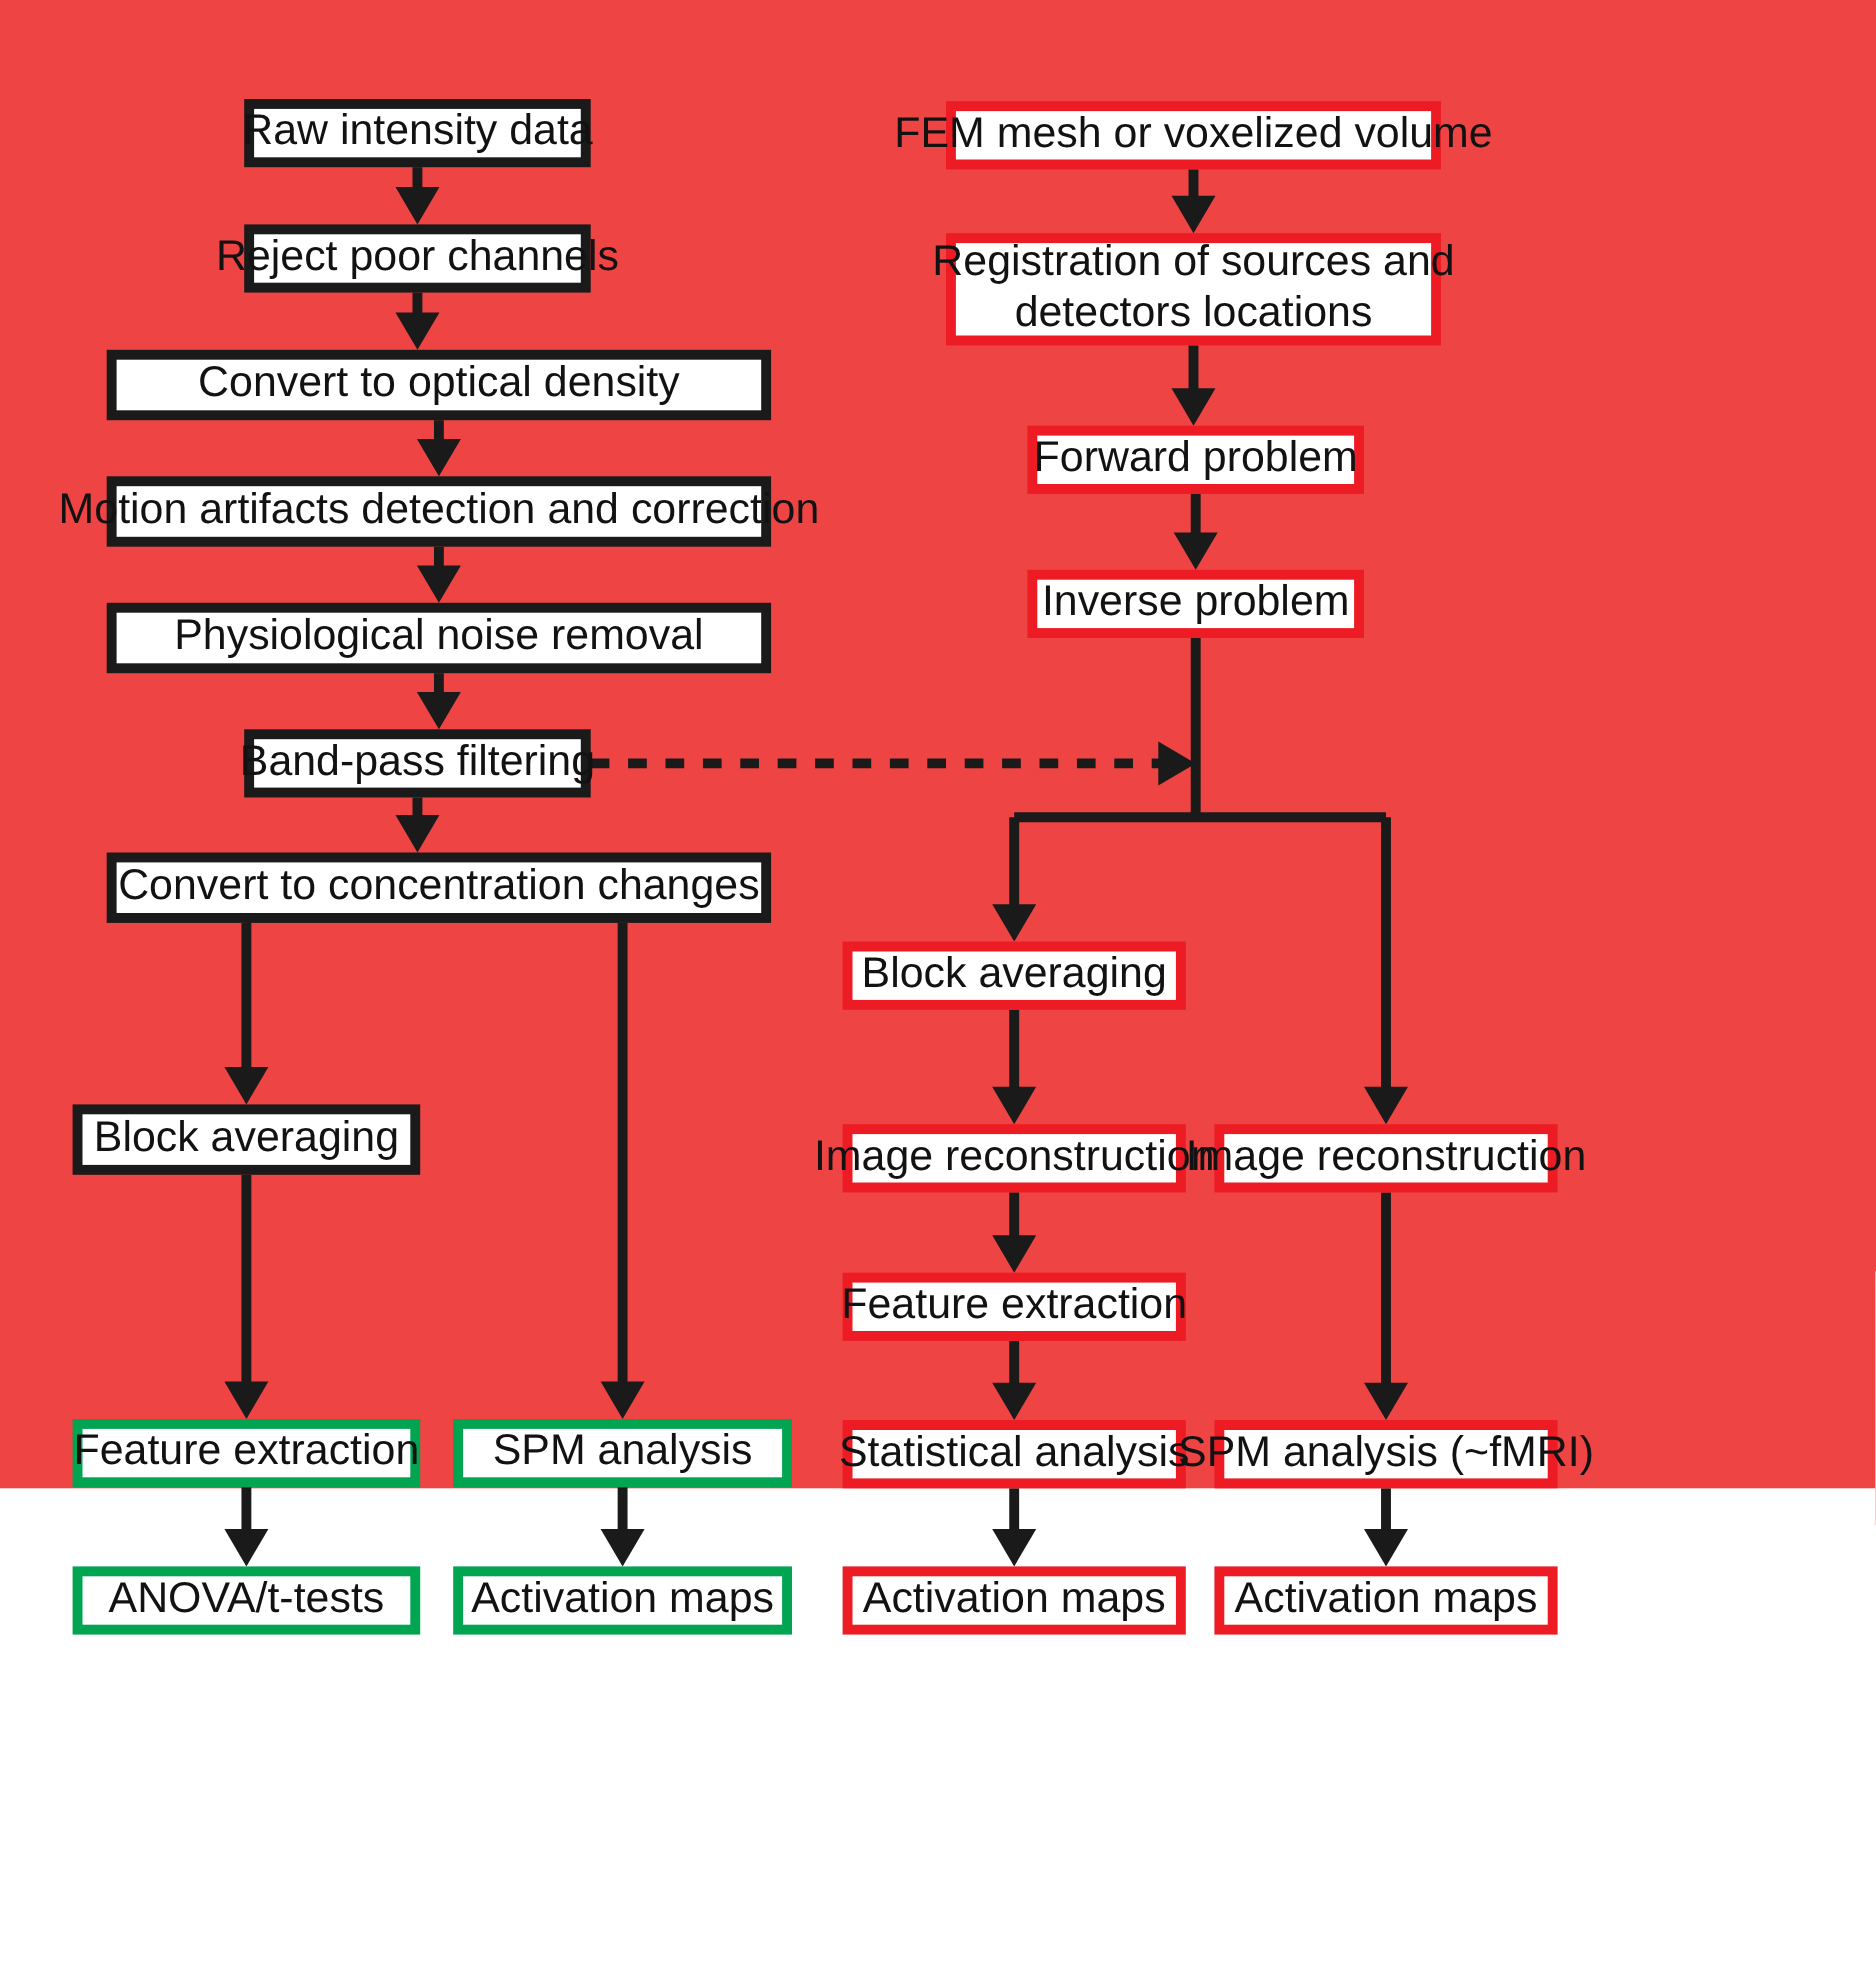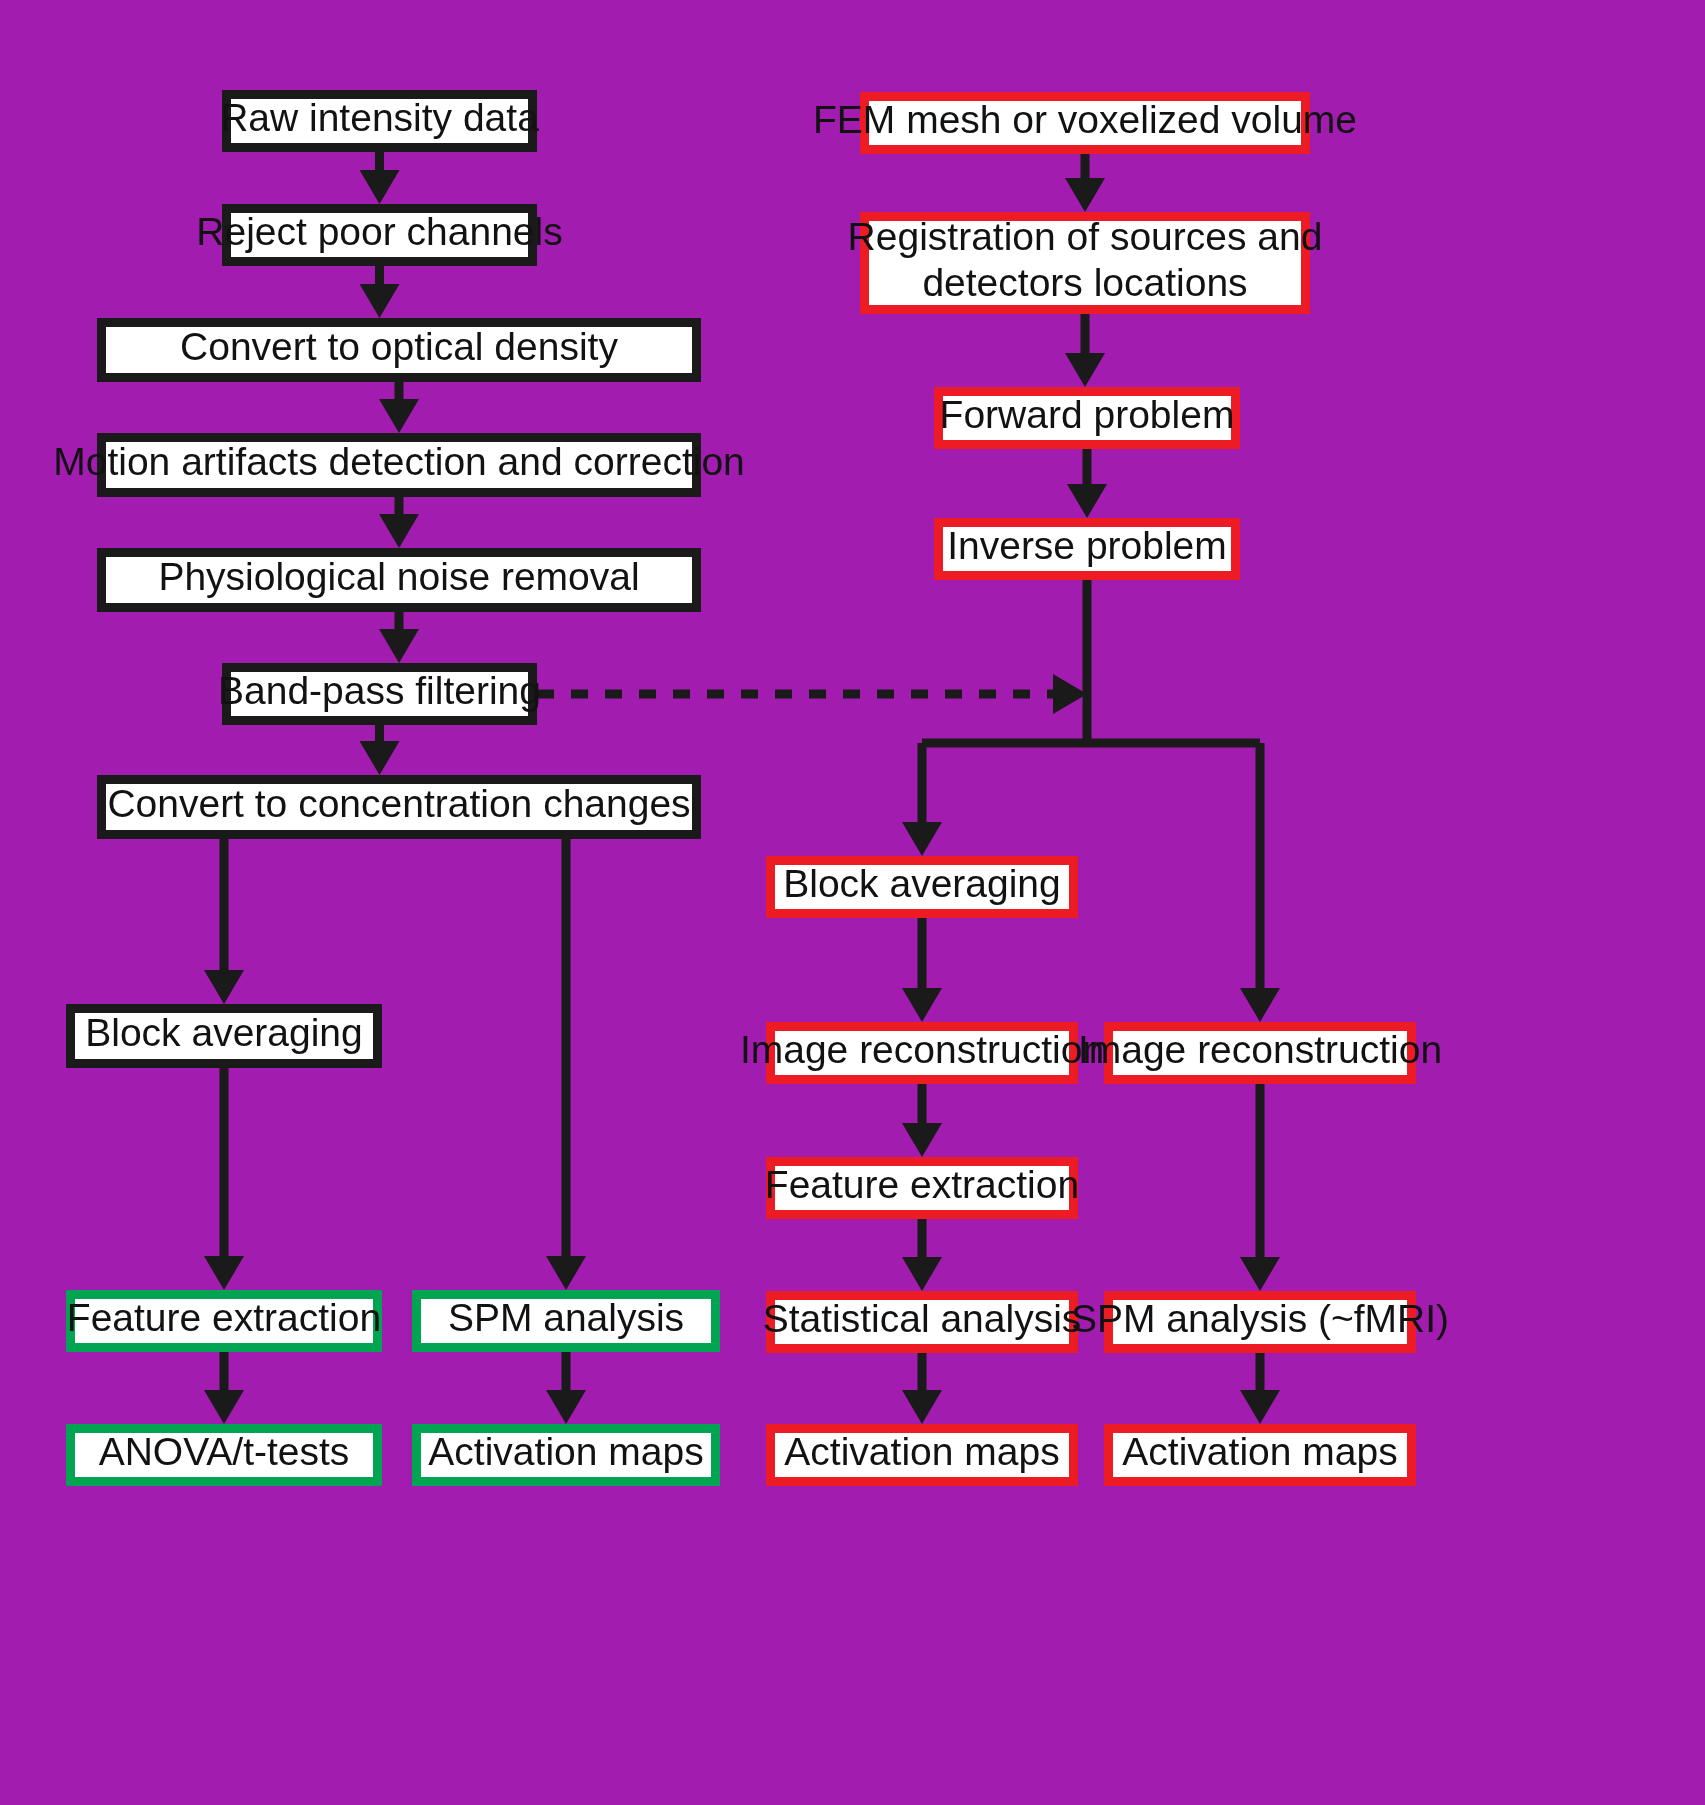--- a/index.html
+++ b/index.html
@@ -9,22 +9,22 @@
   }
   body {
     width: 1705px;
     height: 1805px;
     font-family: "Liberation Sans", sans-serif;
     overflow: hidden;
   }
   #flow-root {
     position: relative;
     width: 1705px;
-    height: 1805px;
-    background: #a21caf;
+    height: 1353px;
+    background: #ef4444;
   }
   svg#flow-svg {
     position: absolute;
     left: 0;
     top: 0;
     width: 1705px;
     height: 1805px;
     display: block;
   }
   .node-rect {

